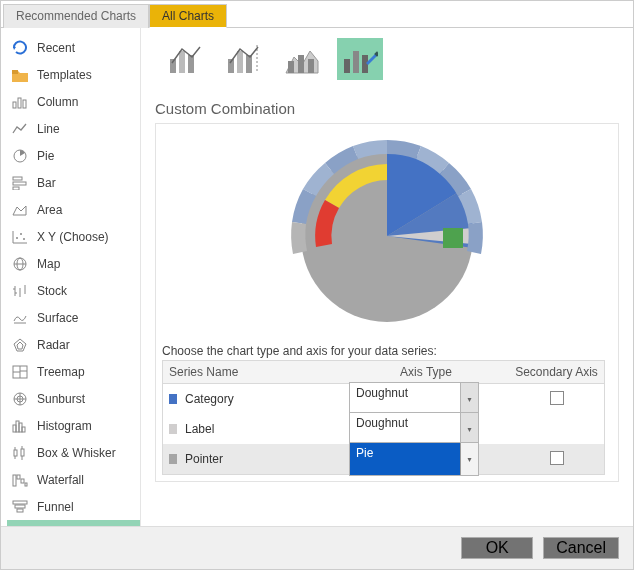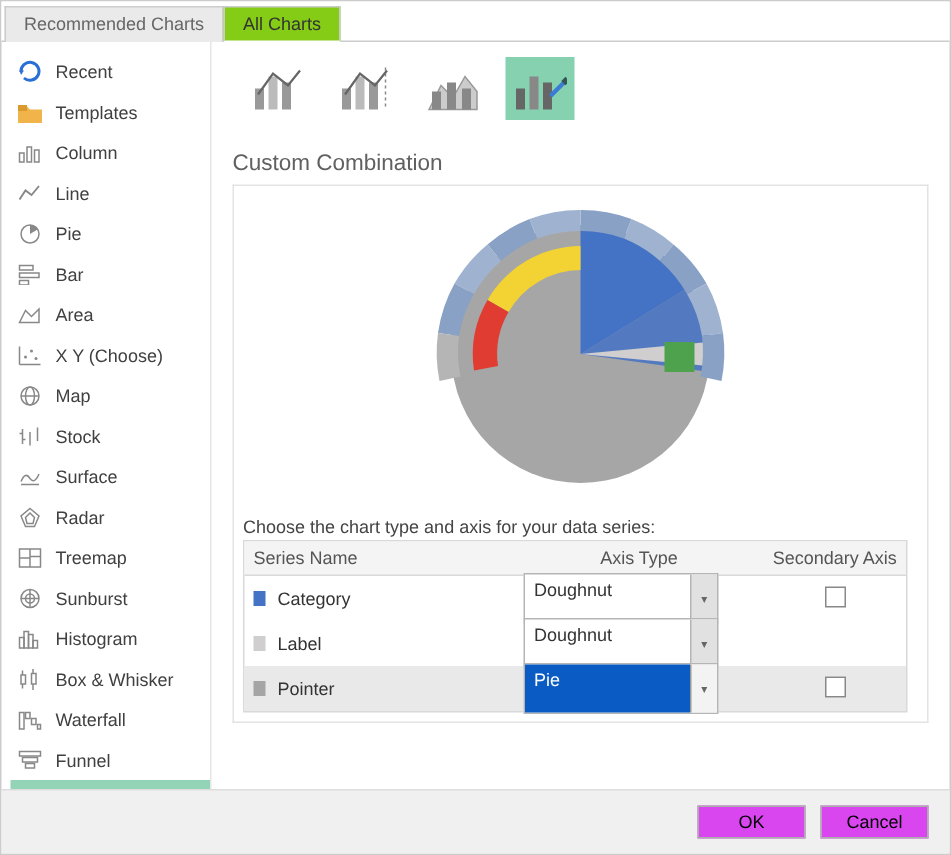--- a/index.html
+++ b/index.html
@@ -33,21 +33,21 @@
     font-size: 12px;
     background: #eaeaea;
     border: 1px solid #ccc;
     border-bottom: none;
     color: #666;
     cursor: pointer;
     position: relative;
     top: 1px;
   }
   .tab.active {
-    background: #84cc16;
+    background: #eab308;
     color: #333;
     border-bottom: 1px solid #fff;
   }
   .body {
     display: flex;
     flex: 1;
     min-height: 0;
   }
   .sidebar {
     width: 140px;
@@ -176,23 +176,23 @@
     display: flex;
     justify-content: flex-end;
     gap: 10px;
     padding: 10px 14px;
     background: #f0f0f0;
     border-top: 1px solid #ddd;
   }
   .btn {
     min-width: 72px;
     height: 22px;
-    background: #d946ef;
+    background: #737373;
     border: 1px solid #adadad;
-    font-size: 12px;
+    font-size: 16px;
     cursor: pointer;
     padding: 0 12px;
   }
 </style>
 </head>
 <body>
 
 <div class="dialog">
   <div class="tabs">
     <div class="tab">Recommended Charts</div>

